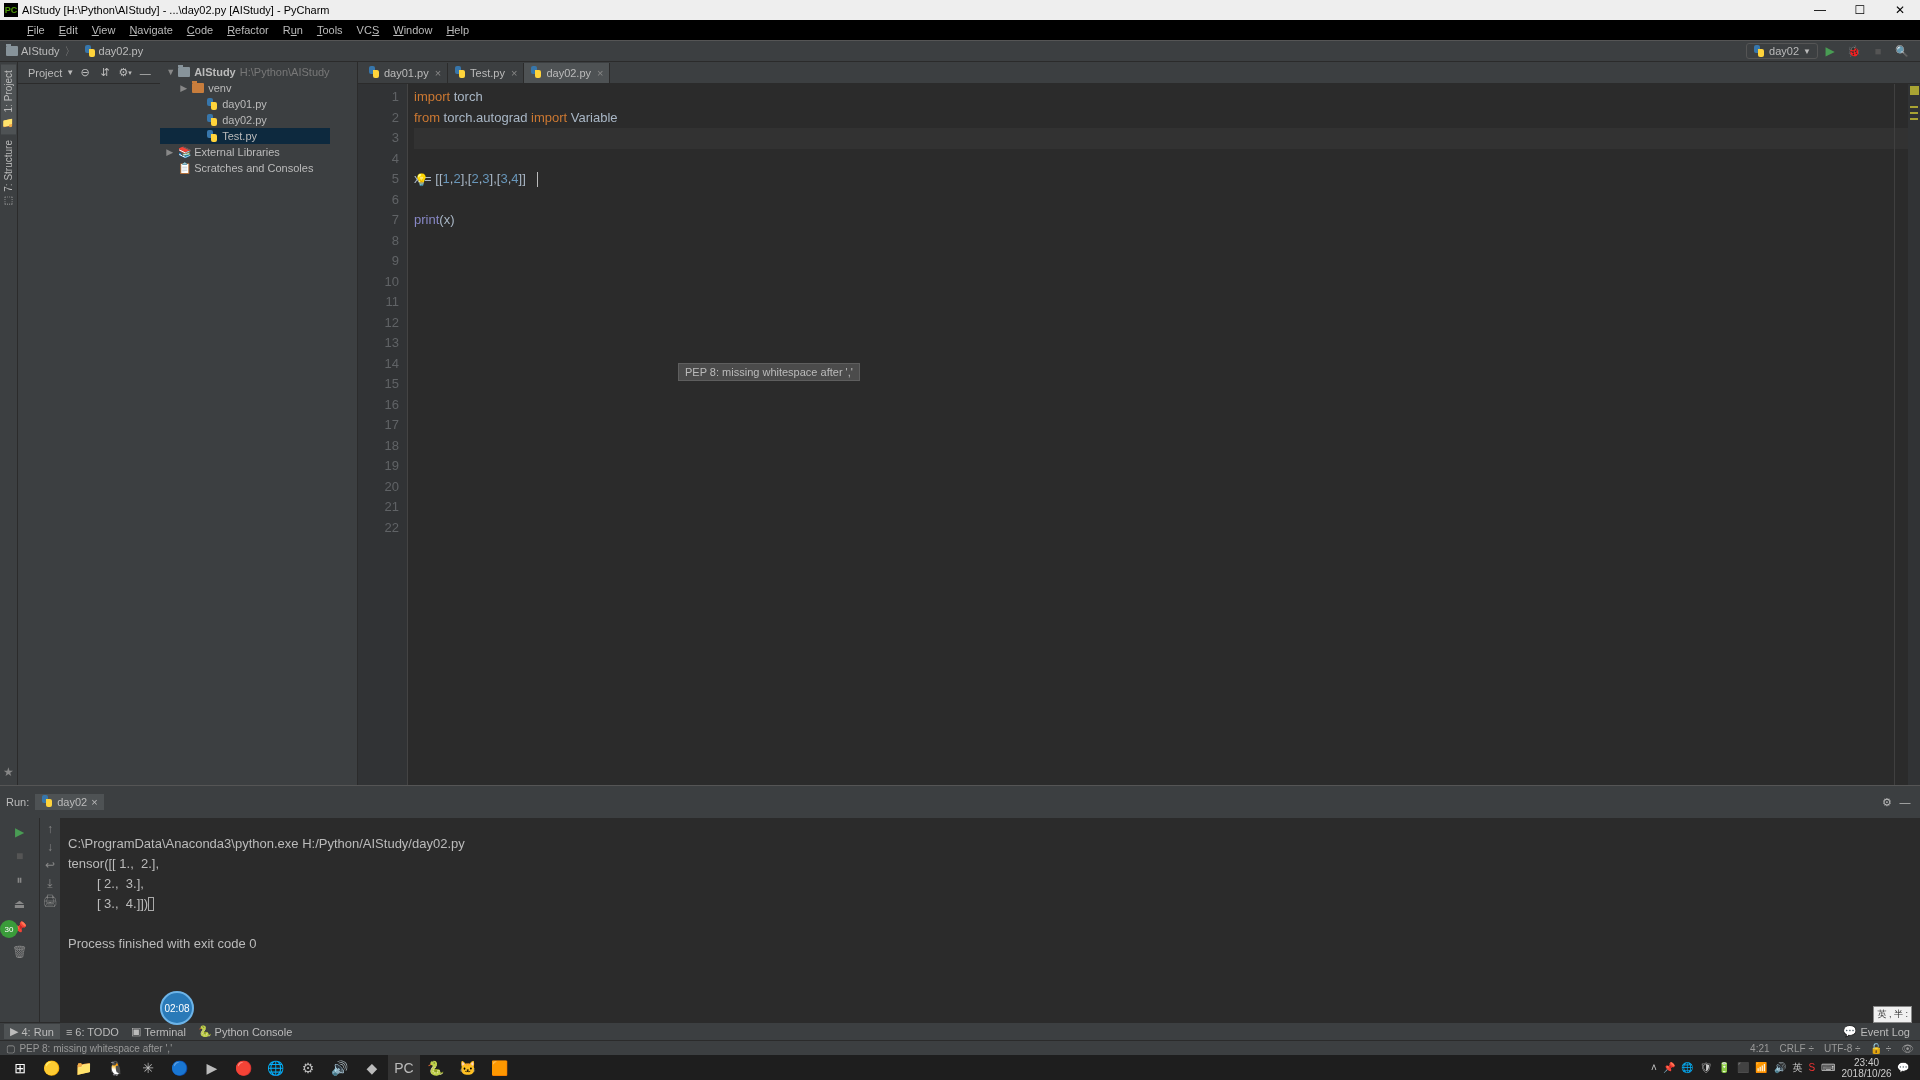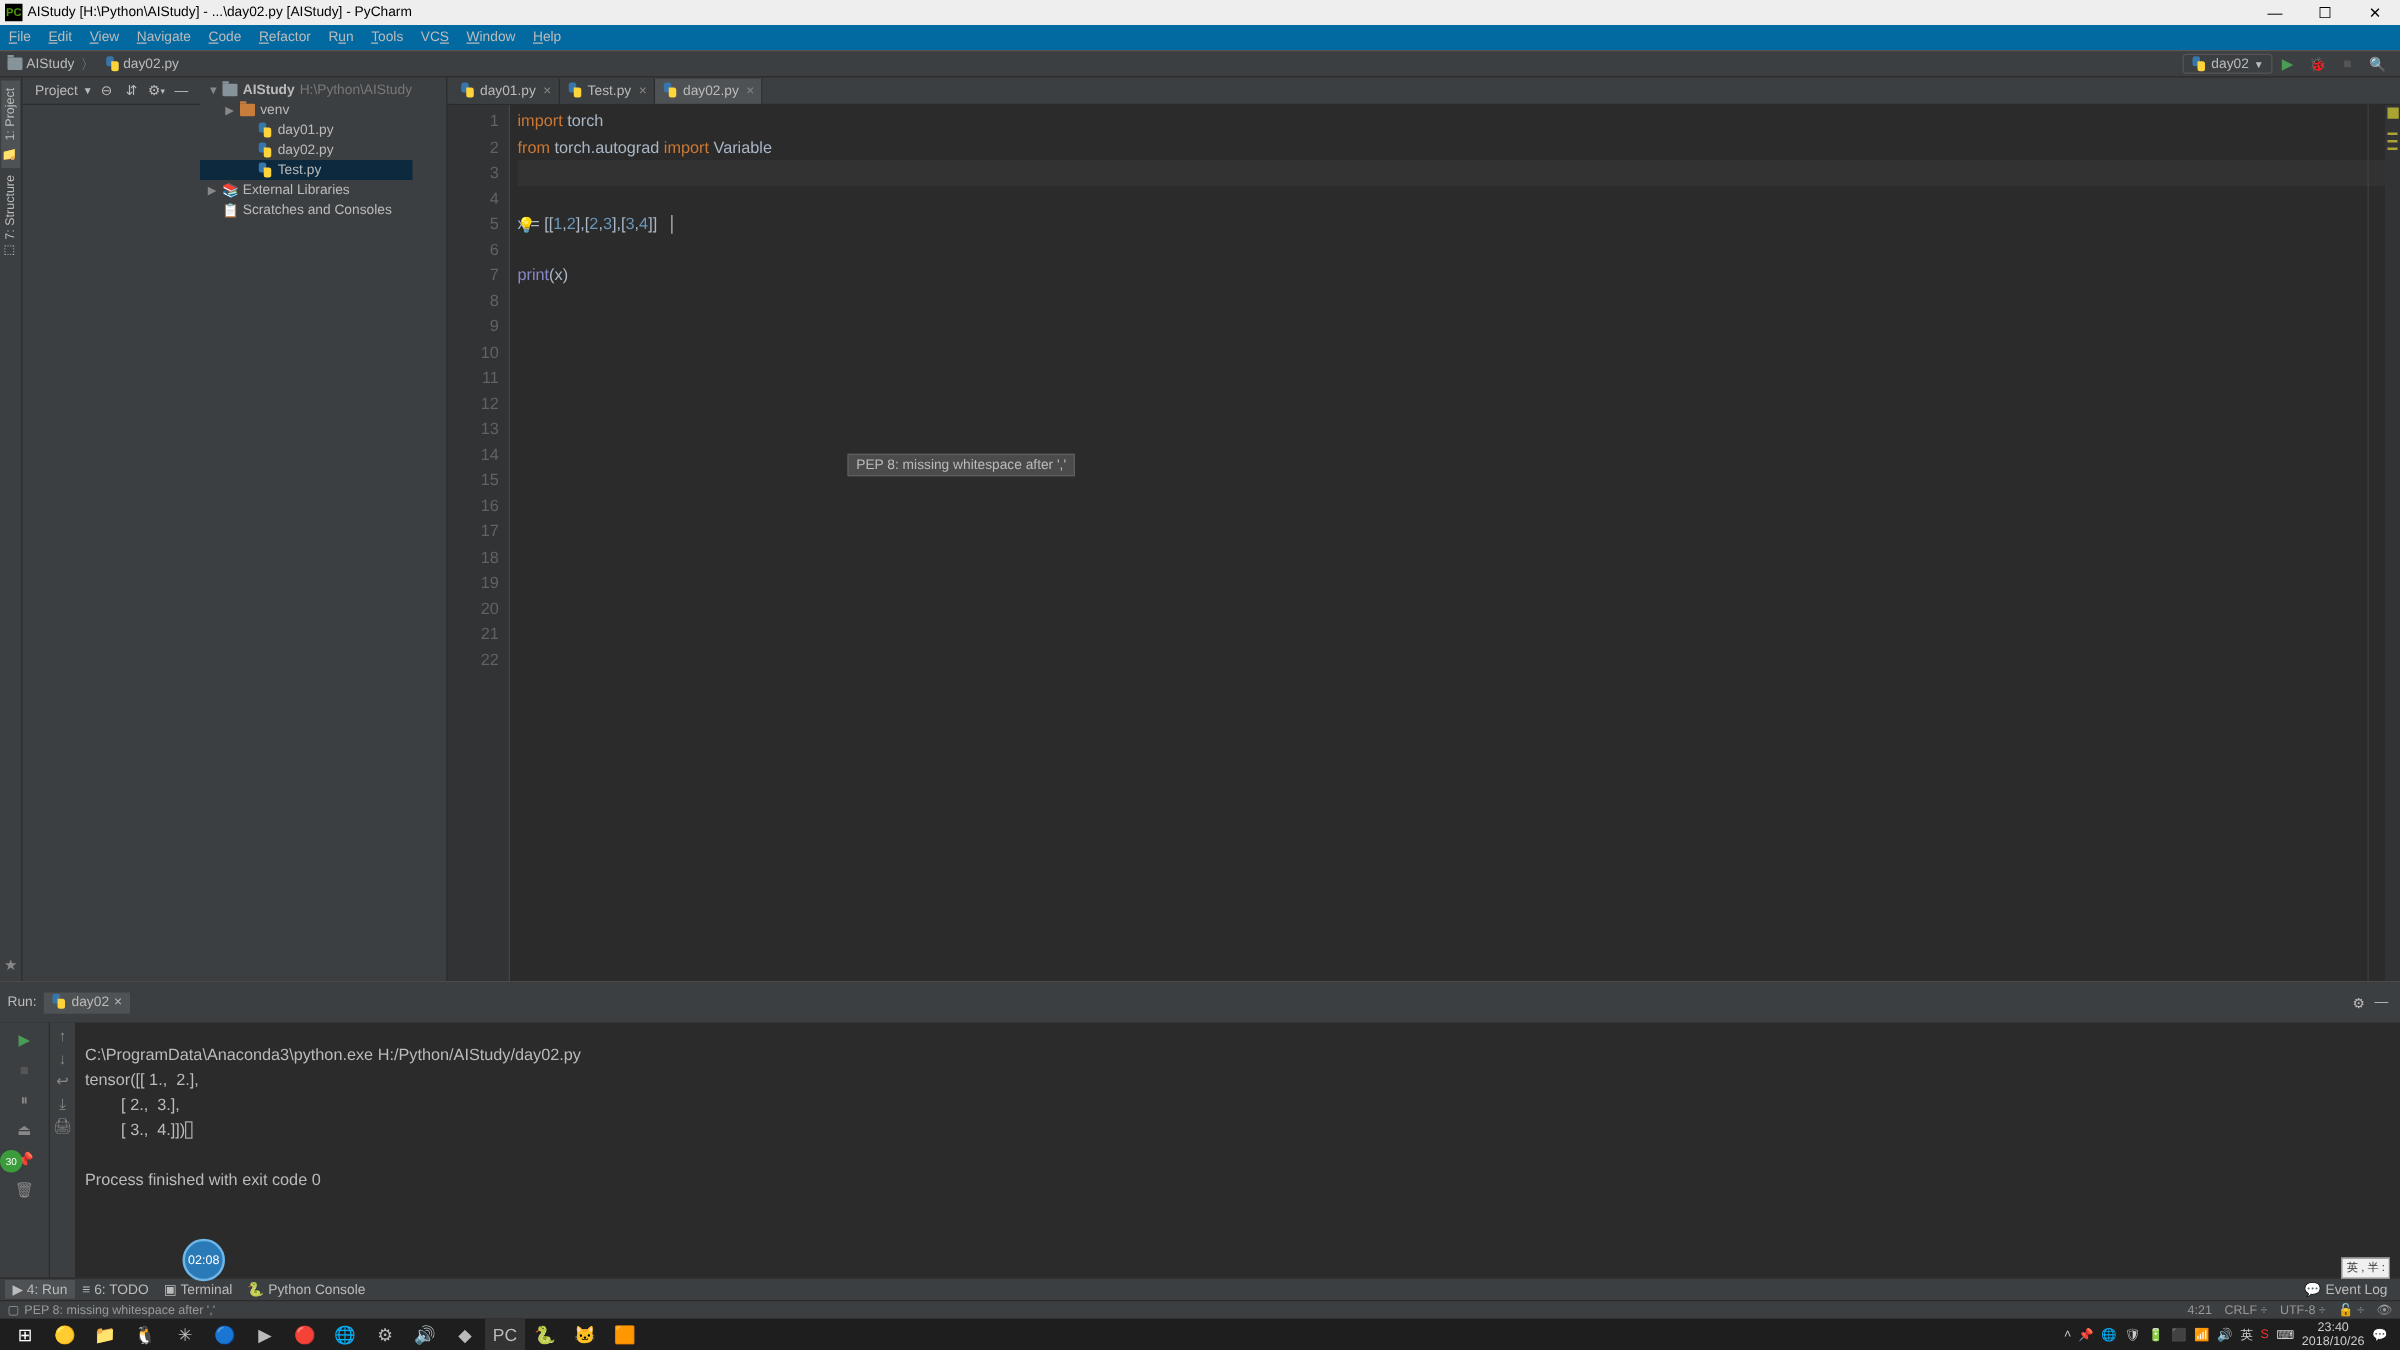--- a/index.html
+++ b/index.html
@@ -5,21 +5,21 @@
 * { margin: 0; padding: 0; box-sizing: border-box; font-family: "Segoe UI", Arial, sans-serif; }
 body { background: #2b2b2b; color: #bbb; font-size: 12px; width: 1920px; height: 1080px; overflow: hidden; position: relative; }
 
 
 .titlebar { height: 20px; background: #eee; color: #000; display: flex; align-items: center; padding: 0 4px; font-size: 11px; }
 .titlebar .pc-icon { width: 14px; height: 14px; background: #000; display: inline-flex; align-items: center; justify-content: center; color: #4e9a06; font-size: 9px; font-weight: bold; margin-right: 4px; }
 .winbtns { position: absolute; right: 0; top: 0; display: flex; }
 .winbtn { width: 40px; height: 20px; display: flex; align-items: center; justify-content: center; cursor: default; font-size: 12px; }
 
 
-.menubar { height: 20px; background: #0369a1; display: flex; align-items: center; padding: 0 0; font-size: 11px; }
+.menubar { height: 20px; background: #000000; display: flex; align-items: center; padding: 0 20px; font-size: 11px; }
 .menubar .mitem { padding: 2px 7px; cursor: default; }
 .menubar .mitem .u { text-decoration: underline; }
 
 
 .navbar { height: 22px; background: #3c3f41; border-top: 1px solid #555; border-bottom: 1px solid #2b2b2b; display: flex; align-items: center; padding: 0 6px; font-size: 11px; }
 .navbar .crumb { display: flex; align-items: center; gap: 3px; margin-right: 6px; }
 .navbar .folder-ico { width: 12px; height: 10px; background: #87939a; border-radius: 1px; position: relative; }
 .navbar .folder-ico::before { content:''; position:absolute; top:-2px; left:0; width:5px; height:2px; background:#87939a; }
 .navbar .py-ico { width: 12px; height: 12px; display: inline-block; }
 .navbar .chev { color: #888; margin: 0 2px; }
@@ -105,21 +105,21 @@
 .statusbar .spacer { flex: 1; }
 .statusbar .seg { margin-left: 10px; }
 
 
 .wintaskbar { position: absolute; left: 0; right: 0; bottom: 0; height: 25px; background: #1e1e1e; display: flex; align-items: center; padding: 0 4px; }
 .wintaskbar .tbicon { width: 32px; height: 25px; display: flex; align-items: center; justify-content: center; cursor: pointer; font-size: 14px; }
 .wintaskbar .spacer { flex: 1; }
 .wintaskbar .tray { display: flex; align-items: center; gap: 6px; font-size: 10px; color: #ccc; padding-right: 6px; }
 .wintaskbar .clock { text-align: center; line-height: 11px; font-size: 10px; }
 
-.time-bubble { position: absolute; left: 146px; bottom: 55px; width: 34px; height: 34px; border-radius: 50%; background: #2a7ab8; border: 2px solid #6db4e8; display: flex; align-items: center; justify-content: center; color: #fff; font-size: 10px; z-index: 10; text-align: right; }
+.time-bubble { position: absolute; left: 160px; bottom: 55px; width: 34px; height: 34px; border-radius: 50%; background: #2a7ab8; border: 2px solid #6db4e8; display: flex; align-items: center; justify-content: center; color: #fff; font-size: 10px; z-index: 10; text-align: right; }
 .side-bubble { position: absolute; left: 0; top: 920px; width: 18px; height: 18px; border-radius: 50%; background: #3a9c3a; color: #fff; font-size: 8px; display: flex; align-items: center; justify-content: center; z-index: 10; }
 .ime-badge { position: absolute; right: 8px; bottom: 57px; background: #f0f0f0; color: #333; font-size: 9px; padding: 1px 3px; border: 1px solid #888; z-index: 10; }
 
 .py-logo { display: inline-block; position: relative; width: 12px; height: 12px; }
 .py-logo::before { content:''; position:absolute; left:1px; top:0; width:6px; height:8px; background:#3776ab; border-radius: 2px 2px 0 2px; }
 .py-logo::after { content:''; position:absolute; right:1px; bottom:0; width:6px; height:8px; background:#ffd43b; border-radius: 0 2px 2px 2px; }
 </style>
 </head>
 <body>
 

